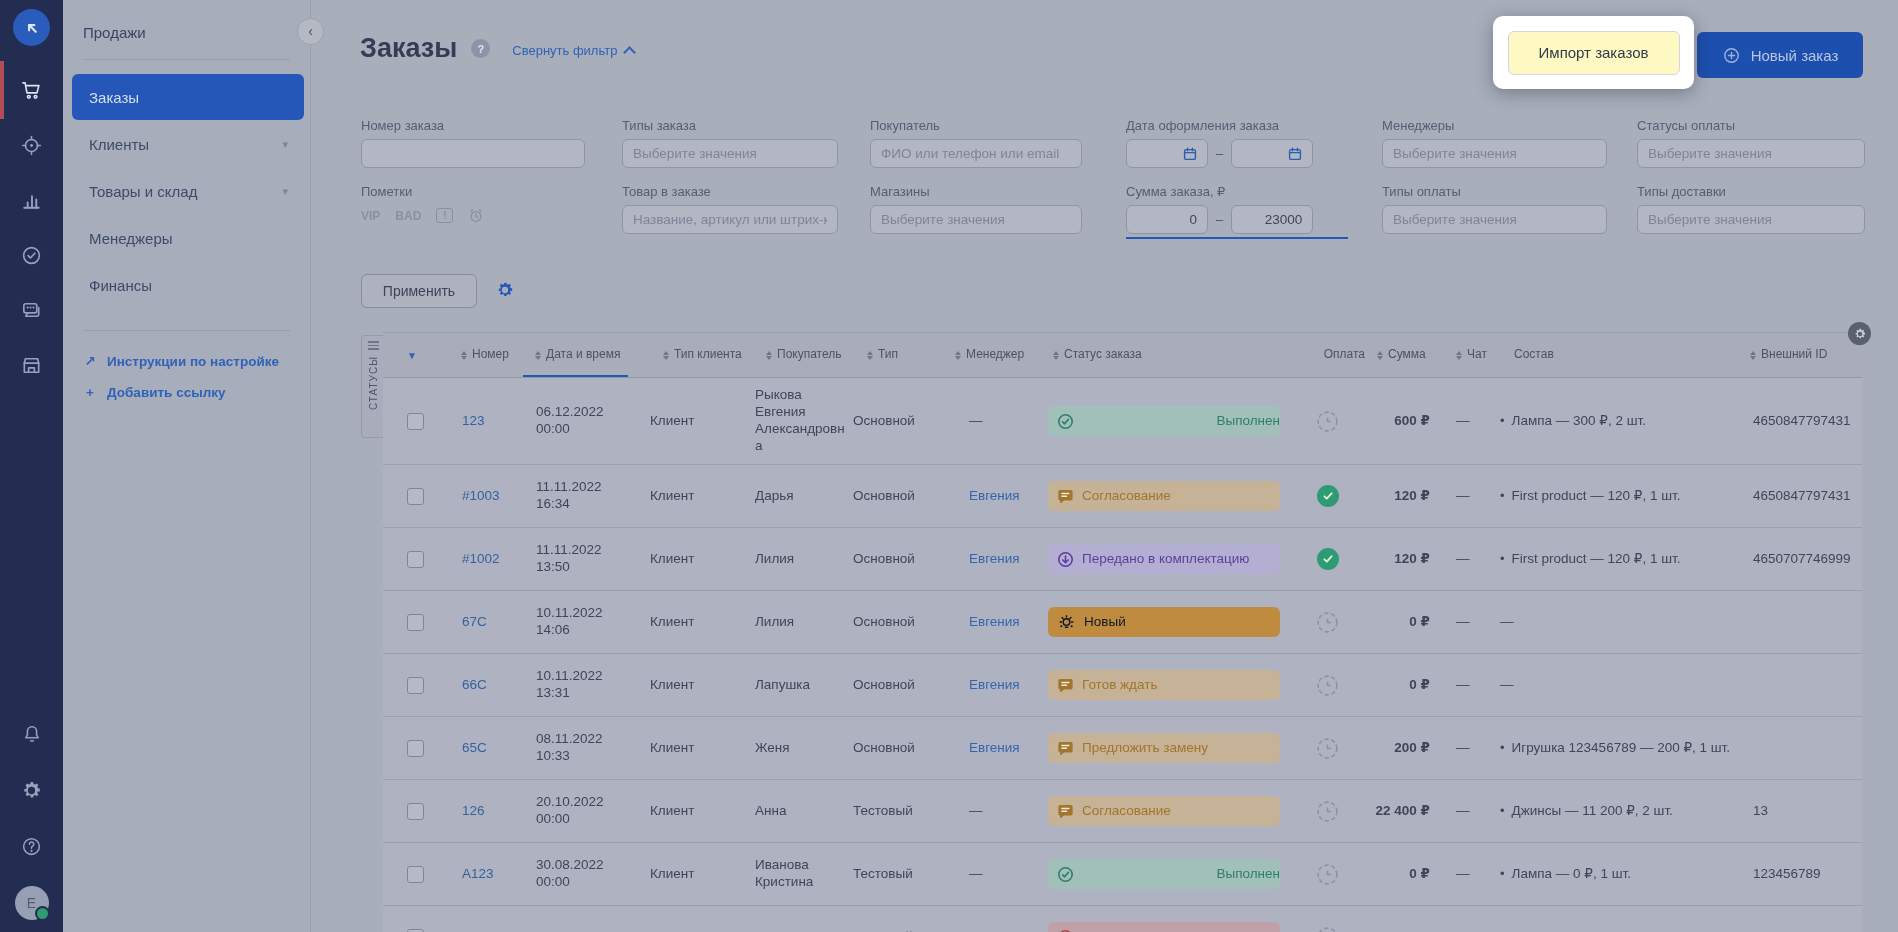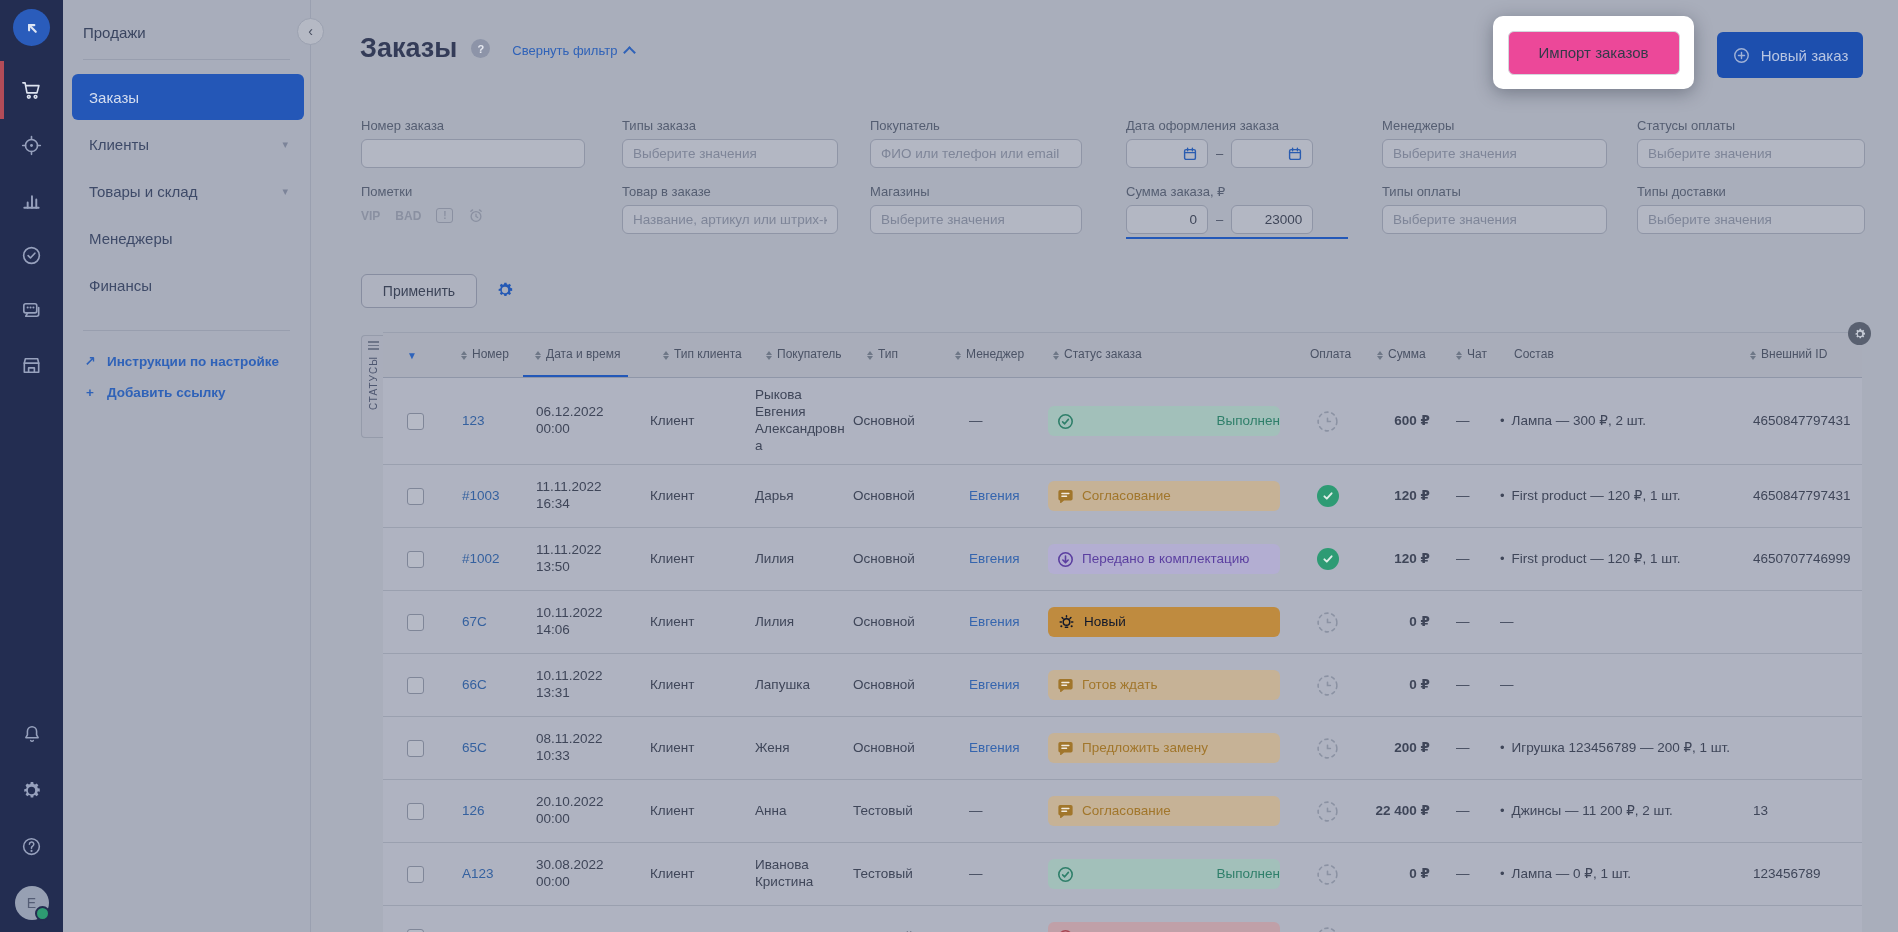--- a/index.html
+++ b/index.html
@@ -30,25 +30,25 @@
   .collapse-btn{position:absolute;left:297px;top:18px;width:27px;height:27px;border-radius:50%;background:#b5b9c4;border:1px solid #9ba1b0;color:#454c5e;font-size:14px;line-height:25px;text-align:center;cursor:pointer;z-index:6;padding:0;}
 
   
   .main{position:absolute;left:310px;top:0;right:0;bottom:0;}
   .page-head{position:absolute;left:50px;top:33px;display:flex;align-items:center;}
   .page-head h1{margin:0;font-size:27px;font-weight:bold;color:#343c58;}
   .help-badge{width:19px;height:19px;border-radius:50%;background:#8d94a8;color:#e4e7ef;font-size:11px;font-weight:bold;display:flex;align-items:center;justify-content:center;margin-left:14px;cursor:pointer;}
   .collapse-filter{display:flex;align-items:center;gap:8px;margin-left:22px;font-size:13px;color:#2f62b8;cursor:pointer;margin-top:4px;}
   .caret-up{width:7px;height:7px;border-left:2px solid #2f62b8;border-top:2px solid #2f62b8;transform:rotate(45deg);margin-top:3px;}
 
-  .btn-new{position:absolute;right:35px;top:32px;width:146px;height:46px;background:#1d4fae;border:0;border-radius:6px;color:#b9c6e2;font-size:15px;display:flex;align-items:center;justify-content:center;gap:10px;cursor:pointer;font-family:inherit;}
+  .btn-new{position:absolute;right:35px;top:32px;width:166px;height:46px;background:#1d4fae;border:0;border-radius:6px;color:#b9c6e2;font-size:15px;display:flex;align-items:center;justify-content:center;gap:10px;cursor:pointer;font-family:inherit;}
 
   
   .spotlight{position:absolute;right:204px;top:16px;width:201px;height:73px;background:#ffffff;border-radius:10px;box-shadow:0 4px 18px rgba(20,25,40,.35);display:flex;align-items:center;justify-content:center;z-index:20;}
-  .btn-import{width:172px;height:44px;background:#ec4899;border:1px solid #d3d7dd;border-radius:6px;font-size:15px;color:#333a49;cursor:pointer;font-family:inherit;}
+  .btn-import{width:172px;height:44px;background:#fef9c3;border:1px solid #d3d7dd;border-radius:6px;font-size:15px;color:#333a49;cursor:pointer;font-family:inherit;}
 
   
   .field{position:absolute;}
   .field .flabel{font-size:13px;color:#555e72;margin-bottom:6px;white-space:nowrap;}
   .r1{top:118px;} .r2{top:184px;}
   .c1{left:51px;width:224px;} .c2{left:312px;width:216px;} .c3{left:560px;width:212px;}
   .c4{left:816px;width:232px;} .c5{left:1072px;width:225px;} .c6{left:1327px;width:228px;}
   .inp{box-sizing:border-box;height:29px;width:100%;border:1px solid #8f95a6;border-radius:6px;background:#b3b7c3;padding:0 10px;font-size:13.5px;color:#3f4659;display:flex;align-items:center;}
   .inp .ph{color:#7e8598;white-space:nowrap;overflow:hidden;}
   .rangewrap{display:flex;align-items:center;gap:8px;}
@@ -92,21 +92,21 @@
   .col-status{width:250px;padding-left:8px;}
   .col-payment{width:75px;display:flex;justify-content:center;}
   .col-sum{width:83px;text-align:right;padding-right:18px;font-weight:bold;}
   .col-chat{width:47px;padding-left:8px;}
   .col-items{width:250px;padding-left:5px;}
   .col-external{width:117px;padding-left:8px;}
   .hcell.col-sel{padding-left:24px;} .hcell.col-number{padding-left:28px;}
   .hcell.col-datetime{padding-left:30px;} .hcell.col-clienttype{padding-left:33px;}
   .hcell.col-customer{padding-left:21px;} .hcell.col-type{padding-left:22px;}
   .hcell.col-manager{padding-left:10px;} .hcell.col-status{padding-left:13px;}
-  .hcell.col-payment{padding-left:20px;justify-content:flex-start;}
+  .hcell.col-payment{padding-left:20px;justify-content:flex-end;}
   .hcell.col-sum{padding-left:12px;text-align:left;justify-content:flex-start;font-weight:normal;}
   .hcell.col-chat{padding-left:8px;} .hcell.col-items{padding-left:19px;} .hcell.col-external{padding-left:5px;}
   .cbx{width:15px;height:15px;border:1.5px solid #7f8698;border-radius:3px;background:#b6bac6;cursor:pointer;}
   .numlink{color:#35619f;cursor:pointer;}
   .mglink{color:#3565ae;cursor:pointer;}
   .chip{display:flex;align-items:center;gap:8px;width:232px;height:30px;border-radius:6px;padding-left:9px;box-sizing:border-box;font-size:13.5px;white-space:nowrap;overflow:hidden;}
   .chip svg{flex:none;}
   .chip.success{background:#a2c0ba;color:#2f7f6a;justify-content:space-between;}
   .chip.warning{background:#c6b296;color:#a1762b;}
   .chip.purple{background:#b3aed2;color:#5b3fa0;}

